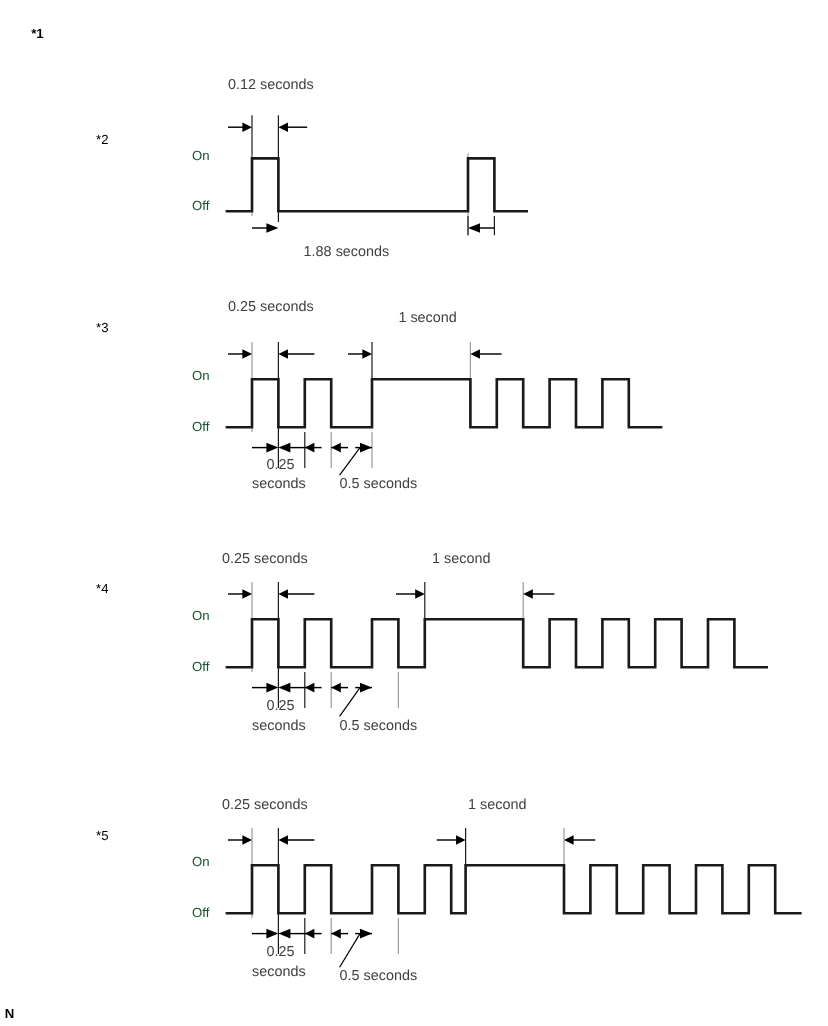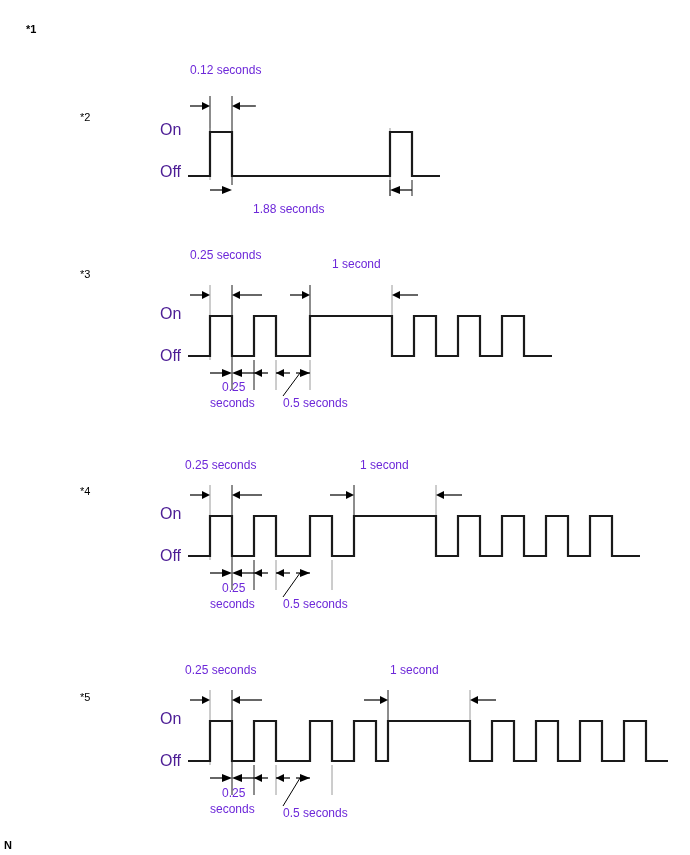--- a/index.html
+++ b/index.html
@@ -36,30 +36,30 @@
     color: #000;
     white-space: nowrap;
   }
   .wf-block {
     position: absolute;
     left: 0;
     width: 690px;
   }
   .axis-label {
     position: absolute;
-    font-size: 16px;
+    font-size: 11px;
     line-height: 12px;
-    color: #4c1d95;
+    color: #14532d;
     white-space: nowrap;
   }
   .dim-label {
     position: absolute;
     font-size: 12px;
     line-height: 13px;
-    color: #6d28d9;
+    color: #404040;
     white-space: nowrap;
   }
   svg.wave {
     position: absolute;
     left: 0;
     top: 0;
     overflow: visible;
   }
   .wline {
     fill: none;

